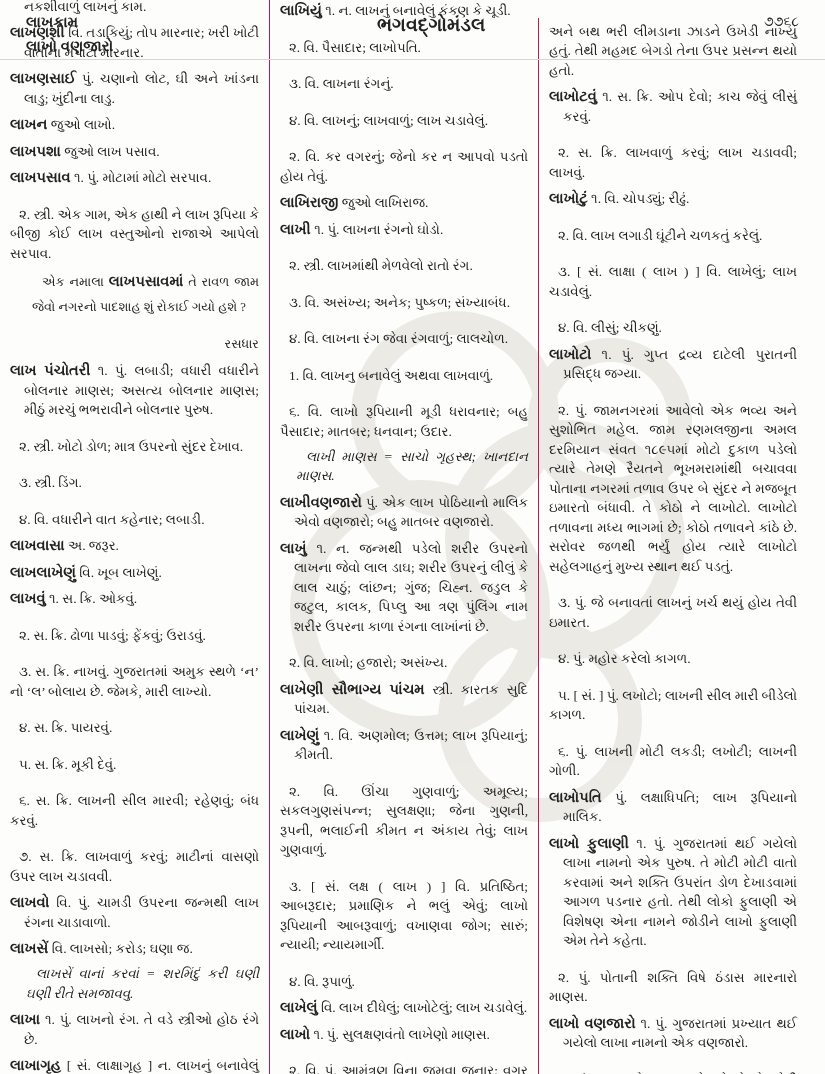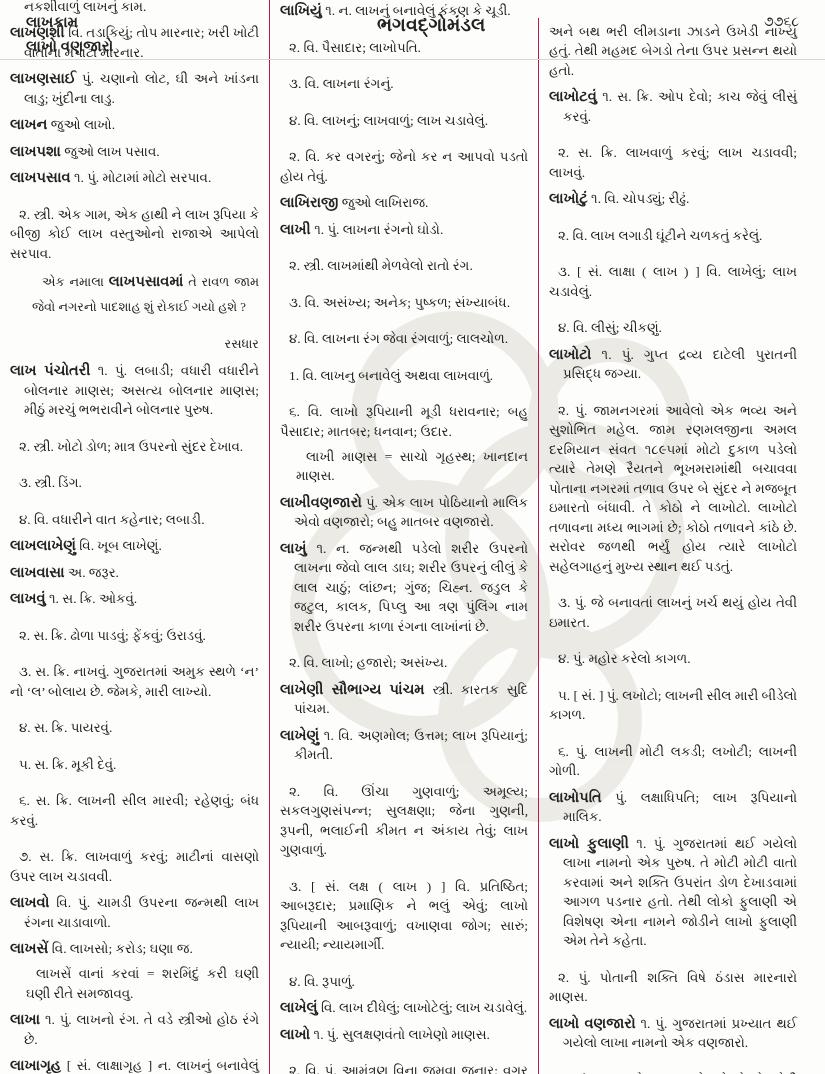--- a/index.html
+++ b/index.html
@@ -32,21 +32,21 @@
     padding:4px 10px 0 10px;
     font-size:13.4px;line-height:19.5px;
     text-align:justify;
   }
   .col + .col{border-left:1px solid #be185d;}
   .para{margin:0 0 5.5px 0;}
   .para.entry{padding-left:14px;text-indent:-14px;margin-top:7px;}
   .para.sub{text-indent:9px;margin-top:17px;}
   .para.cont{text-indent:0;}
   .para.quote{margin-left:22px;text-indent:10px;font-size:12.8px;line-height:25px;margin-bottom:1px;}
-  .para.idiom{margin-left:16px;text-indent:10px;}
+  .para.idiom{margin-left:16px;text-indent:10px;font-style:italic;}
   .para.source{text-align:right;font-size:12.8px;margin-top:15px;}
   .hw{font-weight:bold;font-size:14.6px;}
   .txt{}
 </style>
 </head>
 <body>
 
 <div class="page">
 
   <svg class="watermark" width="825" height="1074" viewBox="0 0 825 1074">
@@ -74,22 +74,22 @@
         <div class="para entry"><span class="hw">લાખન</span><span class="txt"> જુઓ લાખો.</span></div>
         <div class="para entry"><span class="hw">લાખપશા</span><span class="txt"> જુઓ લાખ પસાવ.</span></div>
         <div class="para entry"><span class="hw">લાખપસાવ</span><span class="txt"> ૧. પું. મોટામાં મોટો સરપાવ.</span></div>
         <div class="para sub"><span class="txt">૨. સ્ત્રી. એક ગામ, એક હાથી ને લાખ રૂપિયા કે બીજી કોઈ લાખ વસ્તુઓનો રાજાએ આપેલો સરપાવ.</span></div>
         <div class="para quote"><span class="txt">એક નમાલા </span><span class="hw">લાખપસાવમાં</span><span class="txt"> તે રાવળ જામ જેવો નગરનો પાદશાહ શું રોકાઈ ગયો હશે ?</span></div>
         <div class="para source"><span class="txt">રસધાર</span></div>
         <div class="para entry"><span class="hw">લાખ પંચોતરી</span><span class="txt"> ૧. પું. લબાડી; વધારી વધારીને બોલનાર માણસ; અસત્ય બોલનાર માણસ; મીઠું મરચું ભભરાવીને બોલનાર પુરુષ.</span></div>
         <div class="para sub"><span class="txt">૨. સ્ત્રી. ખોટો ડોળ; માત્ર ઉપરનો સુંદર દેખાવ.</span></div>
         <div class="para sub"><span class="txt">૩. સ્ત્રી. ડિંગ.</span></div>
         <div class="para sub"><span class="txt">૪. વિ. વધારીને વાત કહેનાર; લબાડી.</span></div>
+        <div class="para entry"><span class="hw">લાખવાસા</span><span class="txt"> અ. જરૂર.</span></div>
         <div class="para entry"><span class="hw">લાખલાખેણું</span><span class="txt"> વિ. ખૂબ લાખેણું.</span></div>
-        <div class="para entry"><span class="hw">લાખવાસા</span><span class="txt"> અ. જરૂર.</span></div>
         <div class="para entry"><span class="hw">લાખવું</span><span class="txt"> ૧. સ. ક્રિ. ઓકવું.</span></div>
         <div class="para sub"><span class="txt">૨. સ. ક્રિ. ઢોળા પાડવું; ફેંકવું; ઉરાડવું.</span></div>
         <div class="para sub"><span class="txt">૩. સ. ક્રિ. નાખવું. ગુજરાતમાં અમુક સ્થળે ‘ન’ નો ‘લ’ બોલાય છે. જેમકે, મારી લાખ્યો.</span></div>
         <div class="para sub"><span class="txt">૪. સ. ક્રિ. પાયરવું.</span></div>
         <div class="para sub"><span class="txt">૫. સ. ક્રિ. મૂકી દેવું.</span></div>
         <div class="para sub"><span class="txt">૬. સ. ક્રિ. લાખની સીલ મારવી; રહેણવું; બંધ કરવું.</span></div>
         <div class="para sub"><span class="txt">૭. સ. ક્રિ. લાખવાળું કરવું; માટીનાં વાસણો ઉપર લાખ ચડાવવી.</span></div>
         <div class="para entry"><span class="hw">લાખવો</span><span class="txt"> વિ. પું. ચામડી ઉપરના જન્મથી લાખ રંગના ચાડાવાળો.</span></div>
         <div class="para entry"><span class="hw">લાખસેં</span><span class="txt"> વિ. લાખસો; કરોડ; ઘણા જ.</span></div>
         <div class="para idiom"><span class="txt">લાખસેં વાનાં કરવાં = શરમિંદું કરી ઘણી ઘણી રીતે સમજાવવુ.</span></div>

